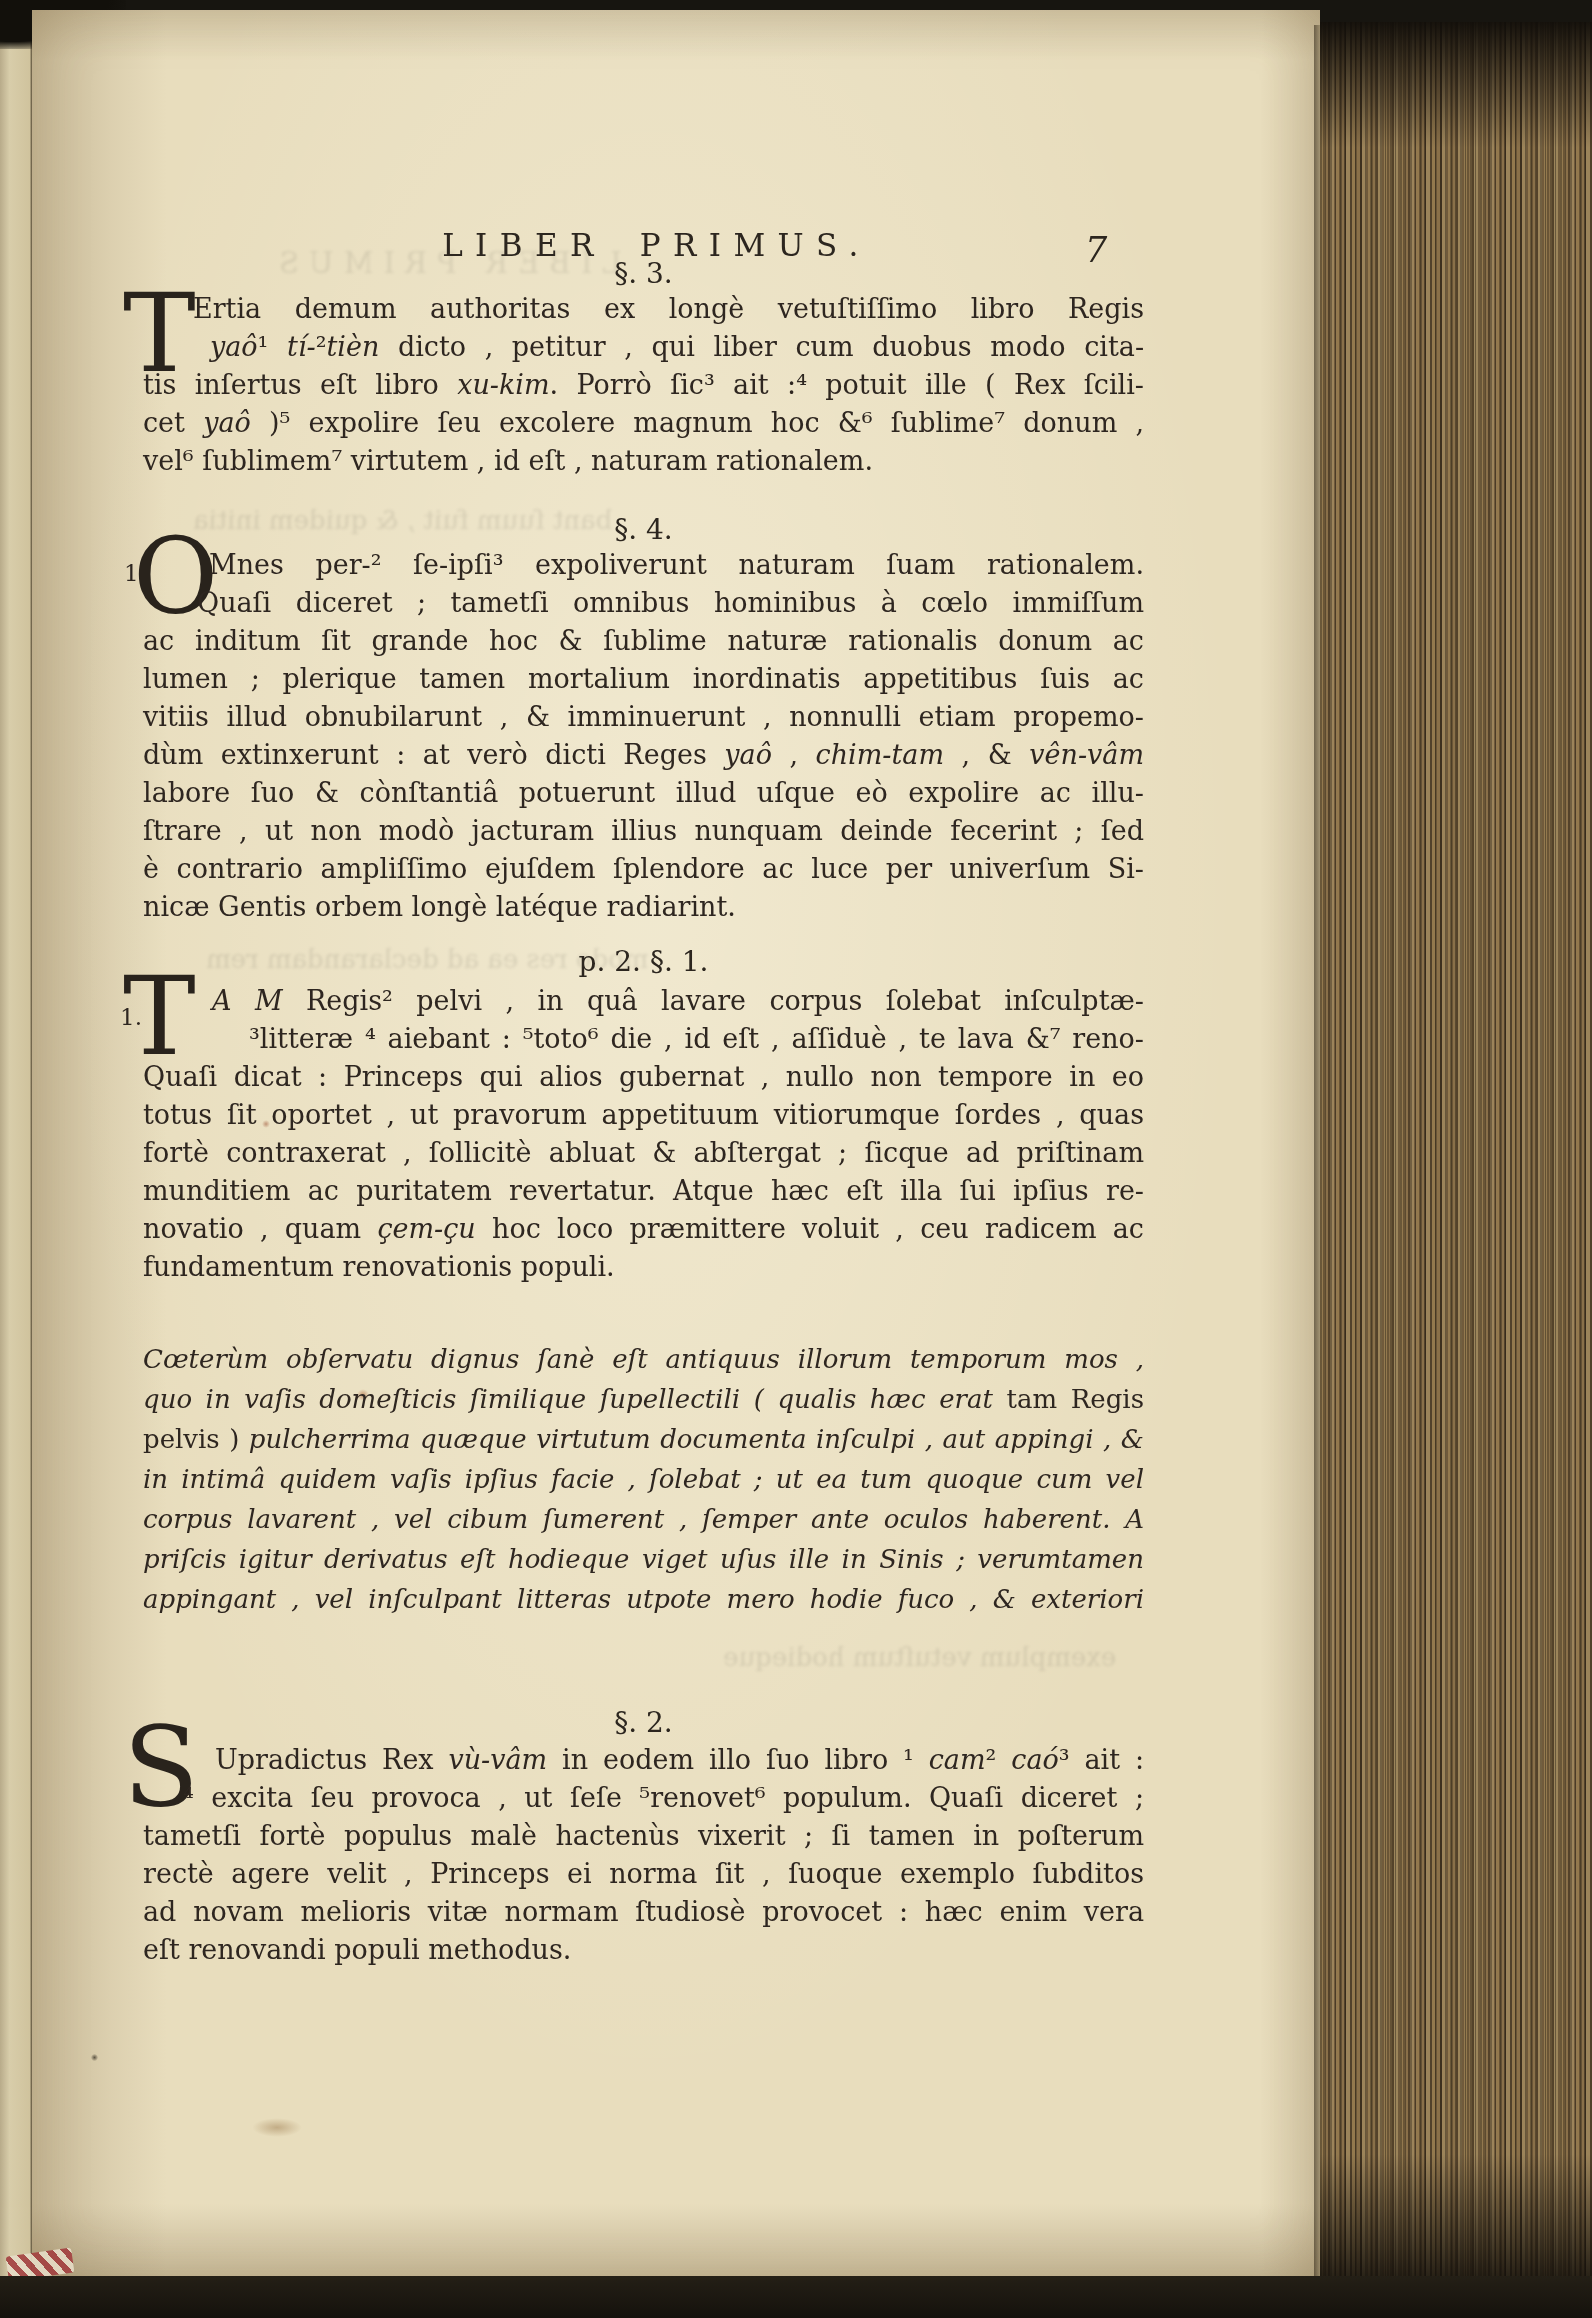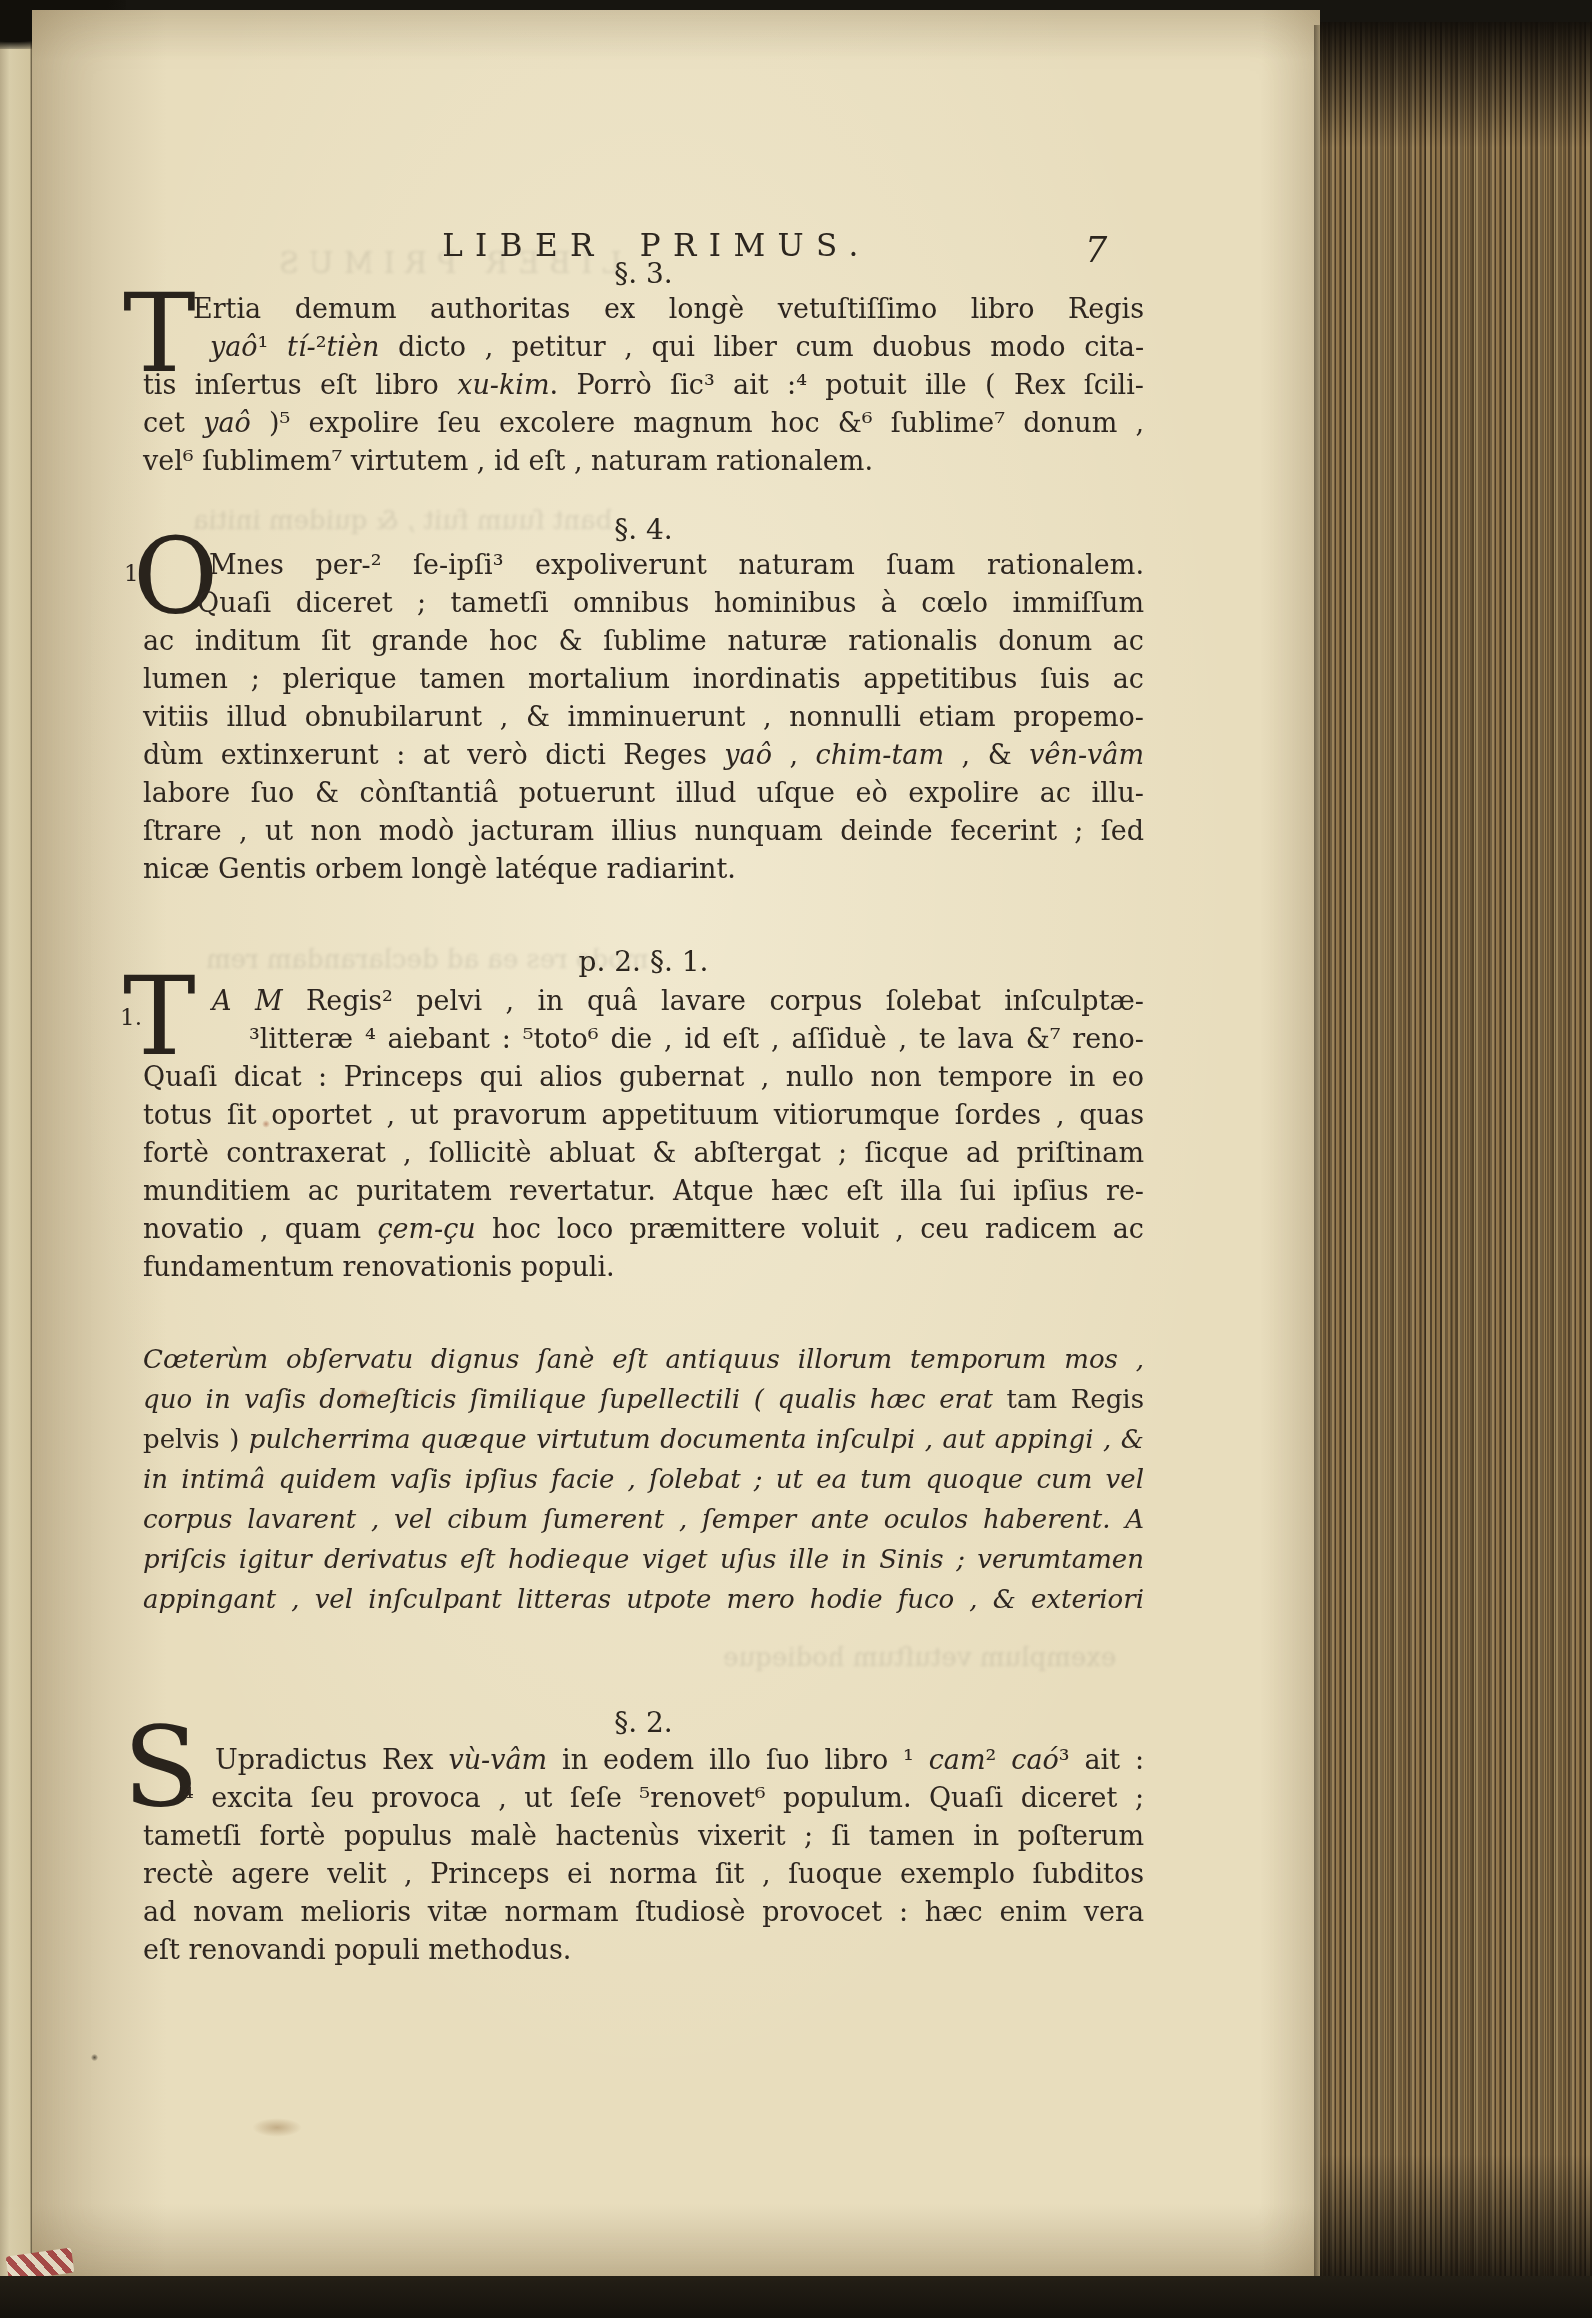--- a/index.html
+++ b/index.html
@@ -109,20 +109,21 @@
   <div class="dropcap" style="left:133px;top:525px;font-size:104px;">O</div>
   <div class="par" style="top:546px;">
       <div class="tl" style="margin-left: 66px;"><span class="seg-r">Mnes per-² ſe-ipſi³ expoliverunt naturam ſuam rationalem.</span></div>
       <div class="tl" style="margin-left: 54px;"><span class="seg-r">Quaſi diceret ; tametſi omnibus hominibus à cœlo immiſſum</span></div>
       <div class="tl"><span class="seg-r">ac inditum ſit grande hoc &amp; ſublime naturæ rationalis donum ac</span></div>
       <div class="tl"><span class="seg-r">lumen ; plerique tamen mortalium inordinatis appetitibus ſuis ac</span></div>
       <div class="tl"><span class="seg-r">vitiis illud obnubilarunt , &amp; imminuerunt , nonnulli etiam propemo-</span></div>
       <div class="tl"><span class="seg-r">dùm extinxerunt : at verò dicti Reges </span><span class="seg-i">yaô</span><span class="seg-r"> , </span><span class="seg-i">chim-tam</span><span class="seg-r"> , &amp; </span><span class="seg-i">vên-vâm</span></div>
       <div class="tl"><span class="seg-r">labore ſuo &amp; cònſtantiâ potuerunt illud uſque eò expolire ac illu-</span></div>
       <div class="tl"><span class="seg-r">ſtrare , ut non modò jacturam illius nunquam deinde fecerint ; ſed</span></div>
+      <div class="tl"><span class="seg-r">è contrario ampliſſimo ejuſdem ſplendore ac luce per univerſum Si-</span></div>
       <div class="tl tl-last"><span class="seg-r">nicæ Gentis orbem longè latéque radiarint.</span></div>
     </div>
 
   <div class="sec-head" style="top:945px;">p. 2. §. 1.</div>
   <div class="margin-num" style="left:120px;top:1004px;">1.</div>
   <div class="dropcap" style="left:123px;top:962px;">T</div>
   <div class="par" style="top:982px;">
       <div class="tl" style="margin-left: 69px;"><span class="seg-i">A M</span><span class="seg-r"> Regis² pelvi , in quâ lavare corpus ſolebat inſculptæ-</span></div>
       <div class="tl" style="margin-left: 106px;"><span class="seg-r">³litteræ ⁴ aiebant : ⁵toto⁶ die , id eſt , aſſiduè , te lava &amp;⁷ reno-</span></div>
       <div class="tl"><span class="seg-r">Quaſi dicat : Princeps qui alios gubernat , nullo non tempore in eo</span></div>

